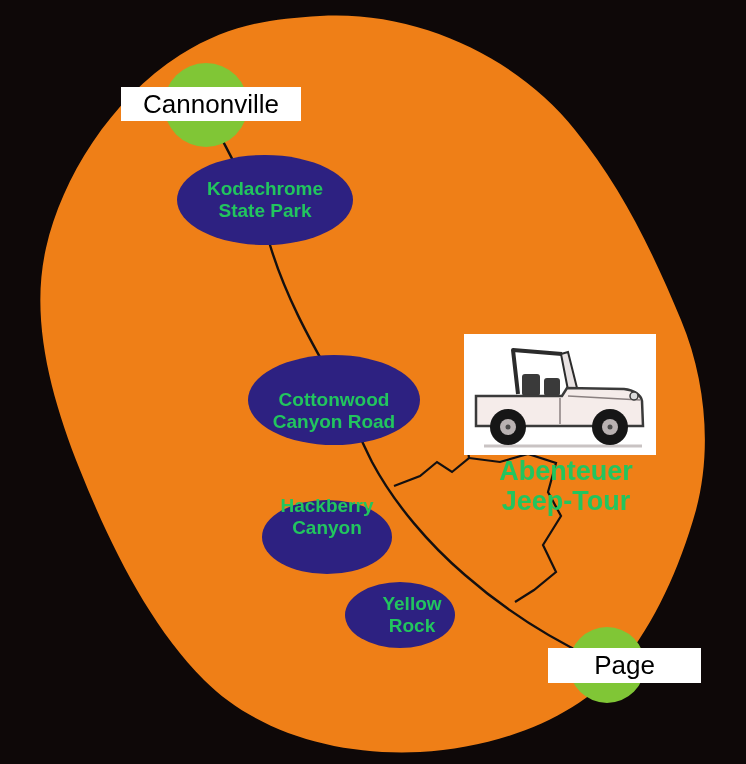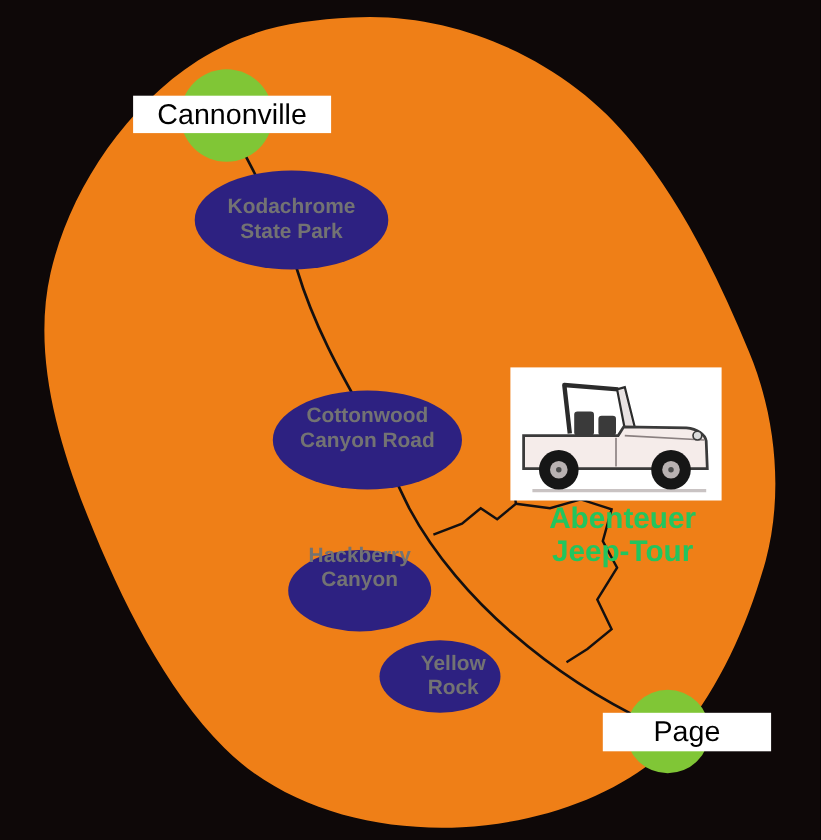--- a/index.html
+++ b/index.html
@@ -25,29 +25,29 @@
   }
   .town-box.cannonville { left: 121px; top: 87px; width: 180px; height: 34px; }
   .town-box.page        { left: 548px; top: 648px; width: 153px; height: 35px; }
 
   .landmark-label {
     position: absolute;
     display: flex;
     align-items: center;
     justify-content: center;
     text-align: center;
-    color: #737373;
+    color: #22c55e;
     font-weight: bold;
     font-size: 19px;
     line-height: 1.15;
     white-space: pre-line;
     pointer-events: none;
   }
   .landmark-label.kodachrome { left: 177px; top: 155px; width: 176px; height: 90px; }
-  .landmark-label.cottonwood { left: 248px; top: 345px; width: 172px; height: 90px; text-align: center; }
+  .landmark-label.cottonwood { left: 248px; top: 366px; width: 172px; height: 90px; text-align: center; }
   .landmark-label.hackberry  { left: 262px; top: 480px; width: 130px; height: 74px; }
   .landmark-label.yellowrock { left: 357px; top: 582px; width: 110px; height: 66px; }
 
   .jeep-box {
     position: absolute;
     left: 464px; top: 334px;
     width: 192px; height: 121px;
     background: #ffffff;
   }
 

